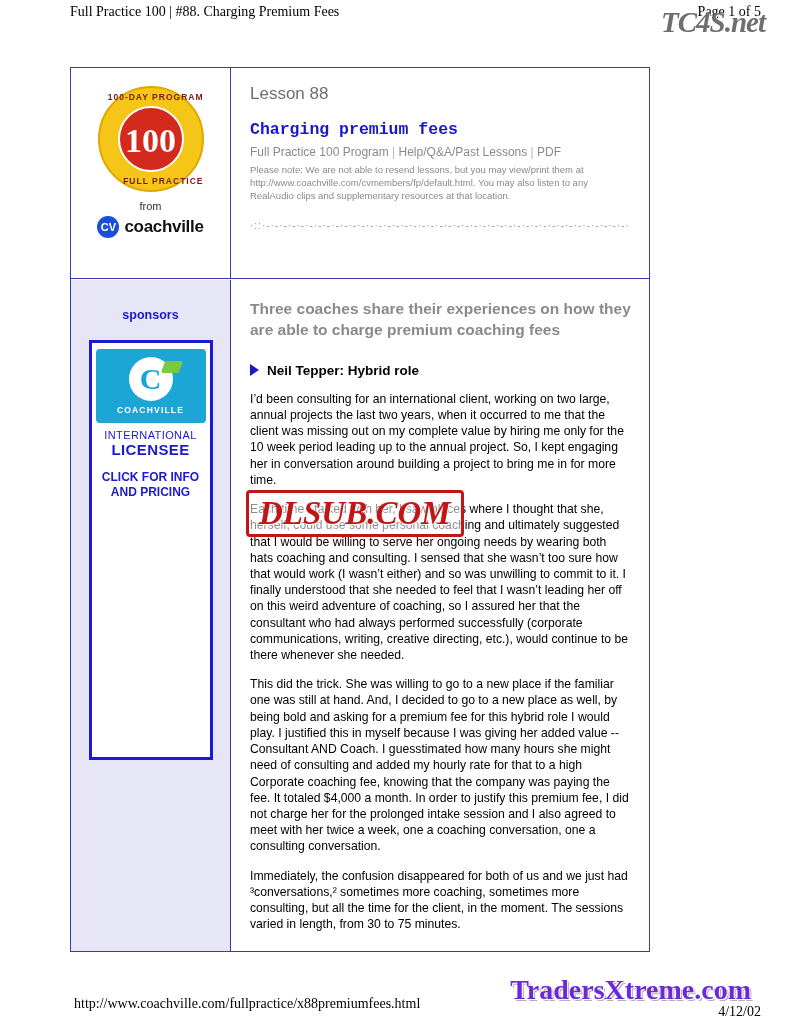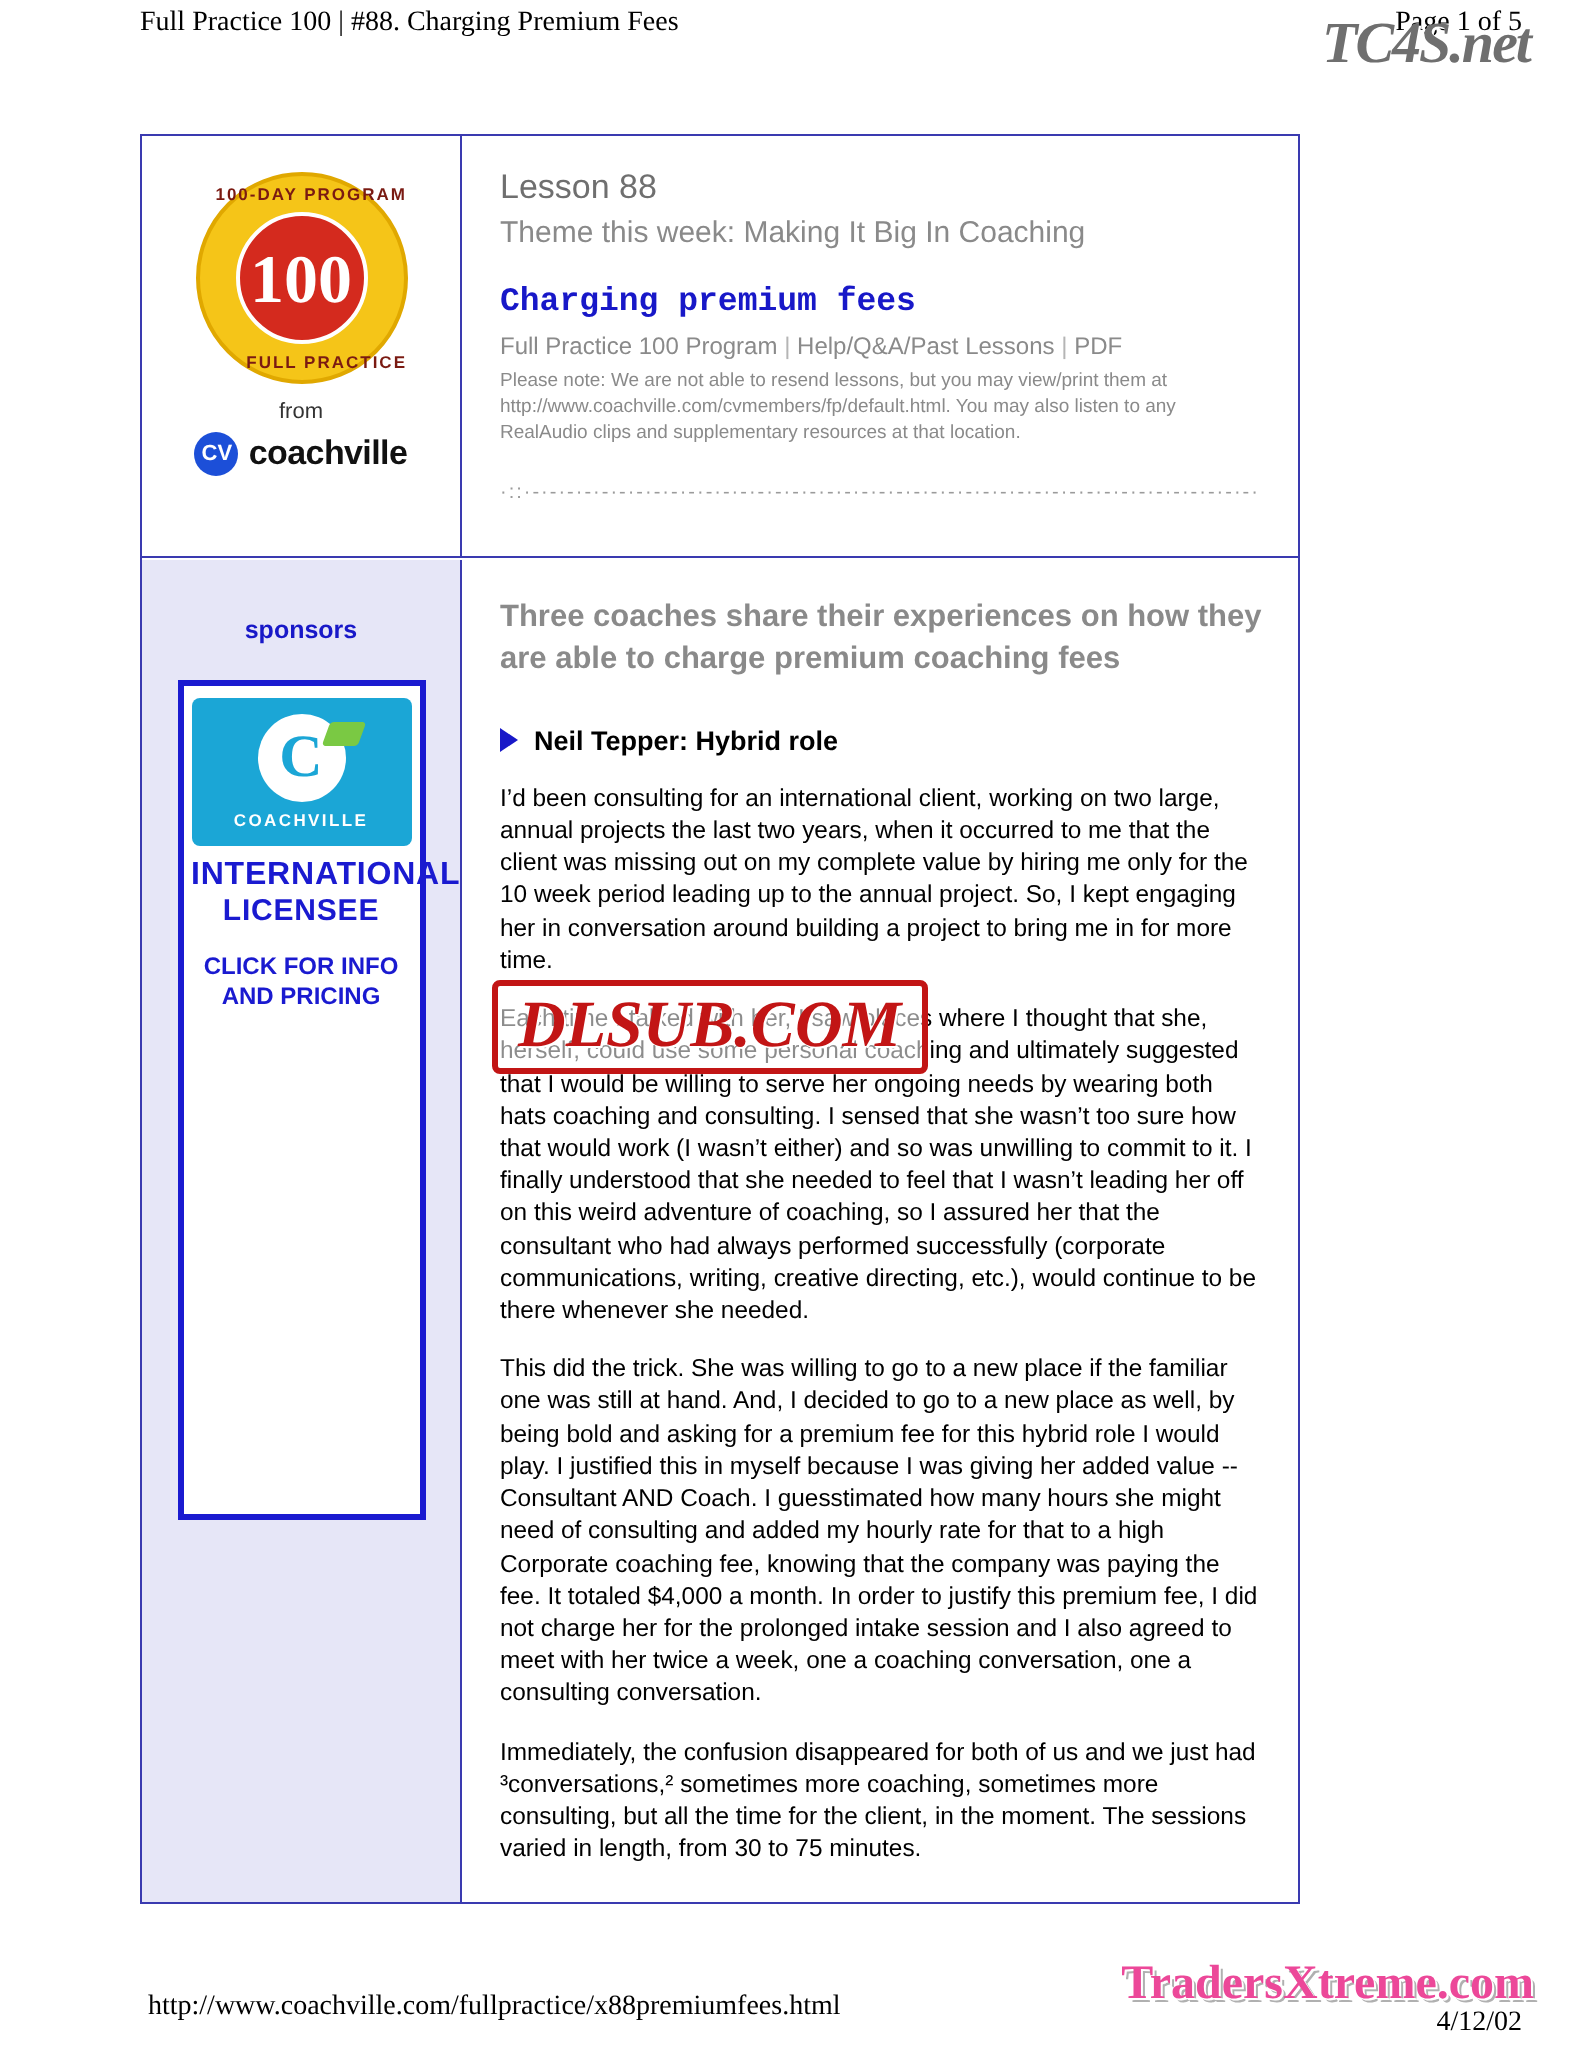--- a/index.html
+++ b/index.html
@@ -67,26 +67,26 @@
     letter-spacing: 0px;
     padding: 2px 10px;
     border: 3px solid #c21515;
     border-radius: 4px;
     background: rgba(255,255,255,0.55);
     text-shadow: 1px 1px 0 #fff;
   }
   .wm-traders {
     position: absolute;
     bottom: 18px;
-    right: 24px;
+    right: 40px;
     z-index: 40;
     font-family: "Liberation Serif", serif;
-    font-size: 24px;
-    font-weight: bold;
-    color: #ec4899;
+    font-size: 28px;
+    font-weight: bold;
+    color: #6d28d9;
     text-shadow: 1px 1px 0 #ffffff, 2px 2px 0 #b0b0b0;
   }
 
   
   .footer-url {
     position: absolute;
     left: 74px;
     bottom: 12px;
     font-family: "Liberation Serif", serif;
     font-size: 14px;
@@ -306,22 +306,22 @@
     border-radius: 2px;
   }
   .ad-brand {
     font-size: 8.5px;
     font-weight: bold;
     color: #ffffff;
     letter-spacing: 1.2px;
   }
   .ad-intl {
     margin-top: 6px;
-    font-size: 16px;
-    font-weight: bold;
+    font-size: 11px;
+    font-weight: normal;
     color: #1a1ad0;
     letter-spacing: 0.4px;
   }
   .ad-lic {
     font-size: 15px;
     font-weight: bold;
     color: #1a1ad0;
     letter-spacing: 0.4px;
   }
   .ad-body {
@@ -401,21 +401,20 @@
       </div>
       <div class="from-txt">from</div>
       <div class="cv-logo">
         <span class="cv-badge">CV</span>
         <span class="cv-name">coachville</span>
       </div>
     </div>
 
     <div class="lesson-cell">
       <div class="lesson-num">Lesson 88</div>
-      <div class="lesson-theme">Theme this week: Making It Big In Coaching</div>
       <div class="lesson-title">Charging premium fees</div>
       <div class="lesson-links">
         <span>Full Practice 100 Program</span>
         <span class="sep"> | </span>
         <span>Help/Q&amp;A/Past Lessons</span>
         <span class="sep"> | </span>
         <span>PDF</span>
       </div>
       <div class="lesson-note">Please note:  We are not able to resend lessons, but you may view/print them at http://www.coachville.com/cvmembers/fp/default.html. You may also listen to any RealAudio clips and supplementary resources at that location.</div>
       <div class="dotline">·::·-·-·-·-·-·-·-·-·-·-·-·-·-·-·-·-·-·-·-·-·-·-·-·-·-·-·-·-·-·-·-·-·-·-·-·-·-·-·-·-·-·-·-·-·-·-·</div>

